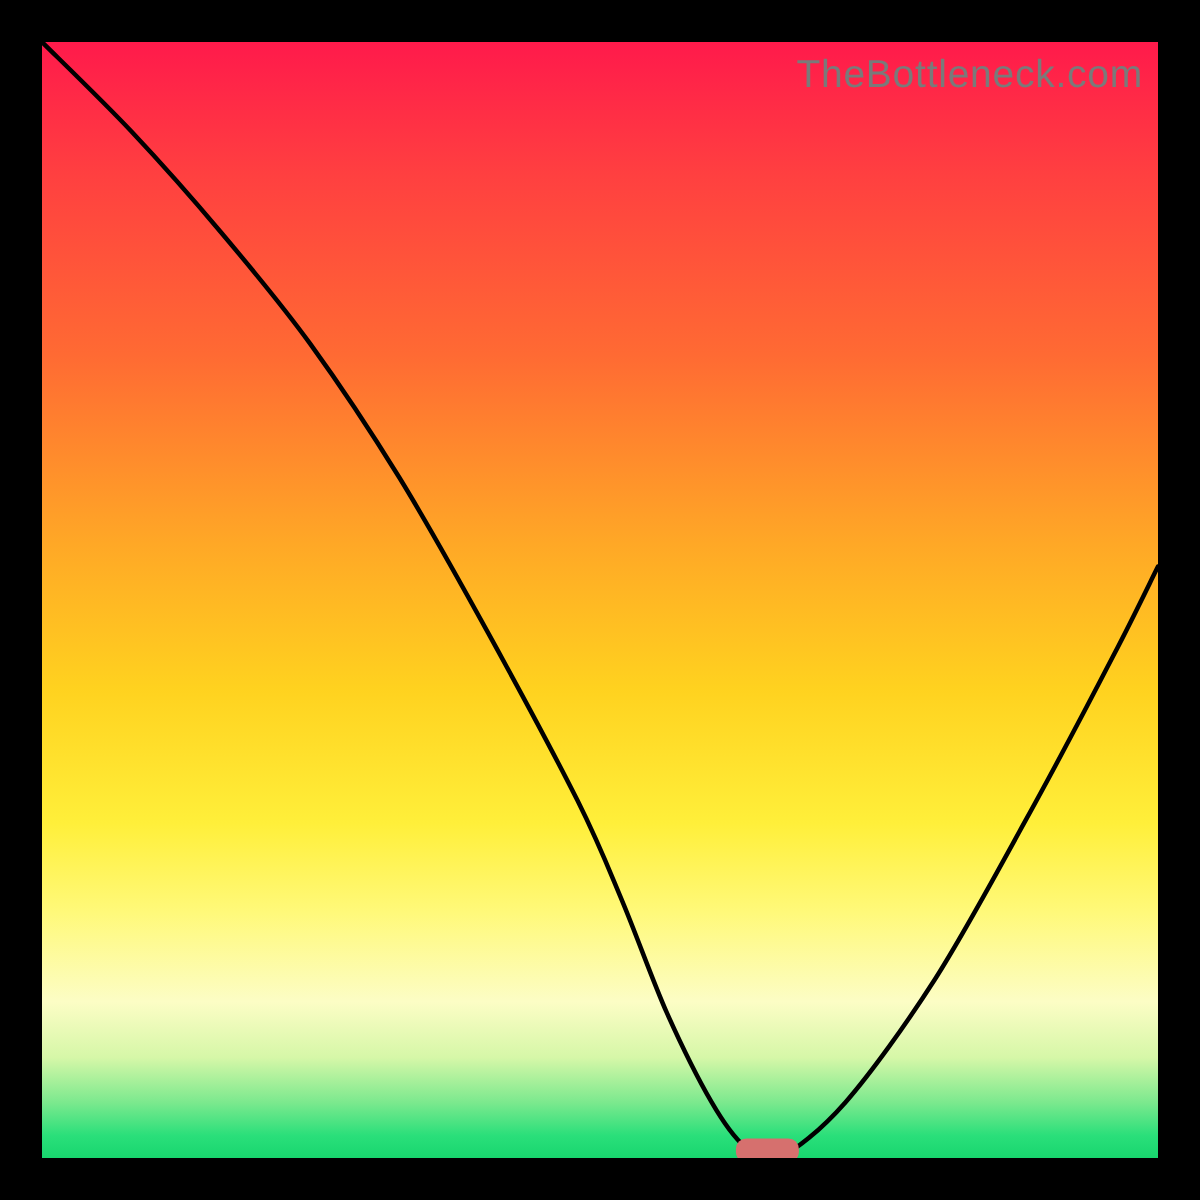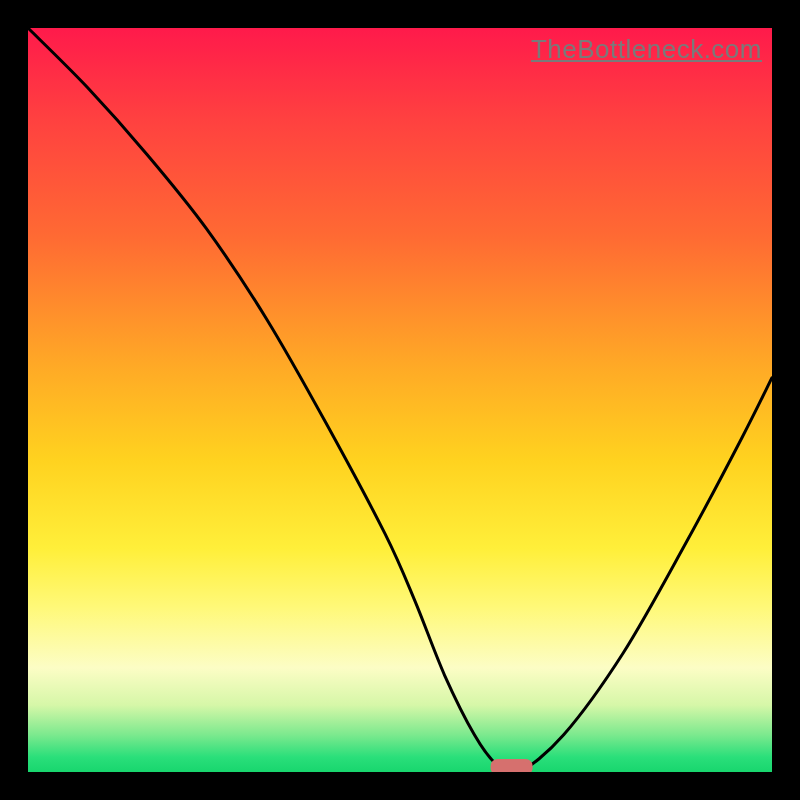--- a/index.html
+++ b/index.html
@@ -40,21 +40,20 @@
     );
   }
   .watermark {
     position: absolute;
     top: 6px;
     right: 10px;
     font-family: Arial, Helvetica, sans-serif;
     font-size: 26px;
     color: #7a7a7a;
     letter-spacing: 0.5px;
-    text-decoration: underline;
   }
   svg.curve {
     position: absolute;
     left: 0;
     top: 0;
     width: 744px;
     height: 744px;
   }
   .curve path.line {
     fill: none;

